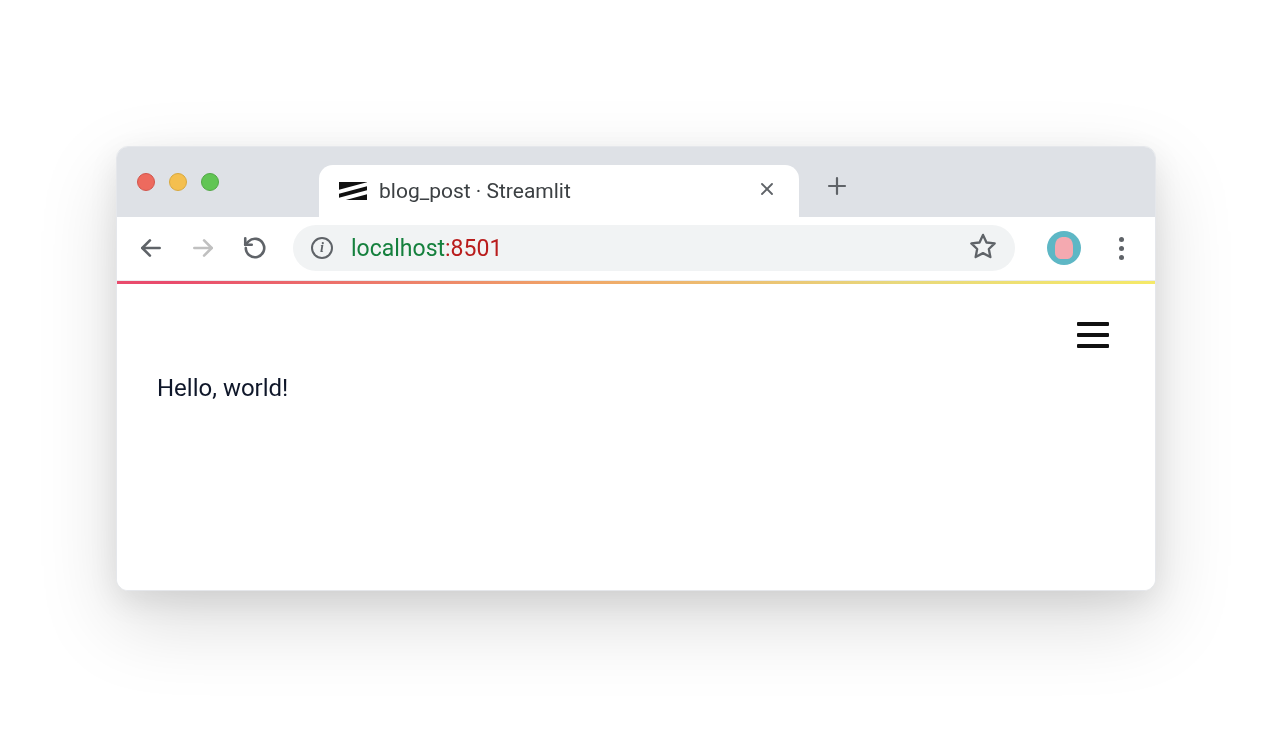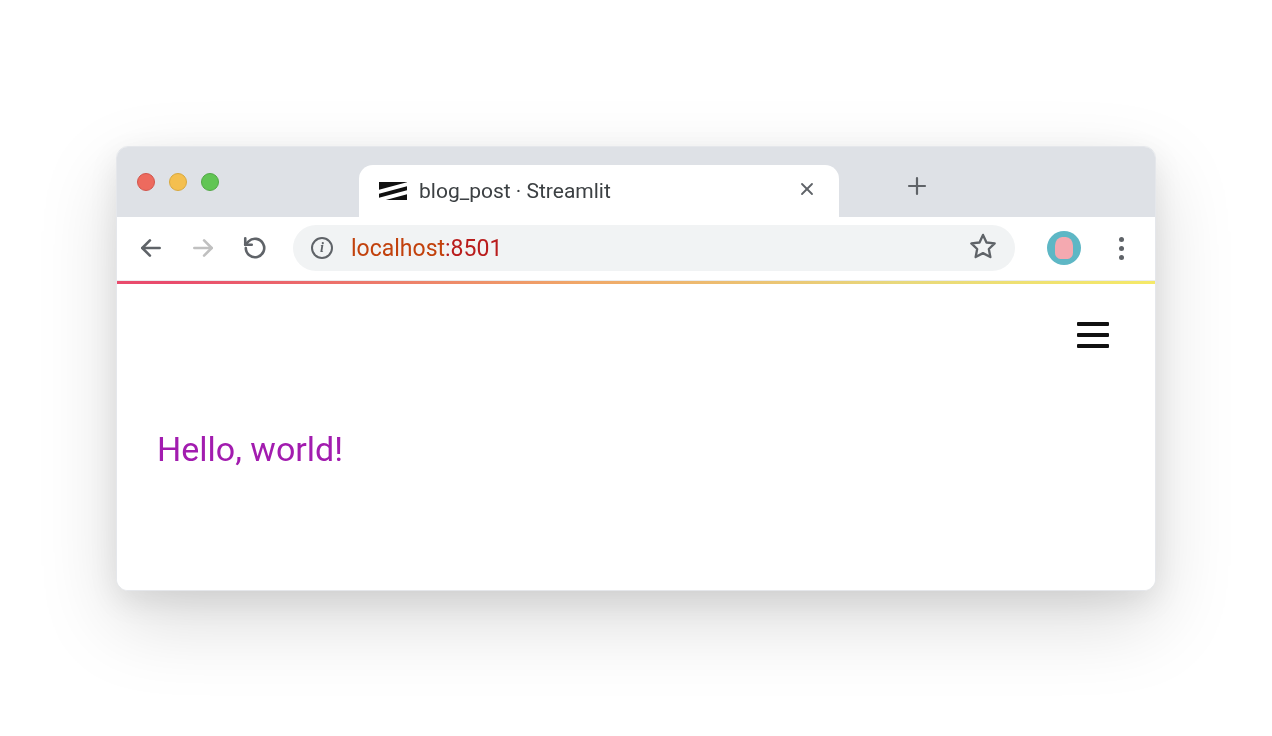--- a/index.html
+++ b/index.html
@@ -24,21 +24,20 @@
       flex-direction: column;
     }
     
     .tab-strip {
       height: 70px;
       background: #dee1e6;
       display: flex;
       align-items: flex-end;
       padding: 0 12px 0 20px;
       position: relative;
-      gap: 40px;
     }
     .traffic-lights {
       display: flex;
       gap: 14px;
       align-items: center;
       margin-bottom: 26px;
       margin-right: 100px;
     }
     .traffic-light {
       width: 18px;
@@ -158,21 +157,21 @@
       justify-content: center;
       font-size: 14px;
       font-weight: bold;
       color: #5f6368;
       margin-right: 18px;
       font-family: Georgia, serif;
       font-style: italic;
     }
     .url-text {
       font-size: 23px;
-      color: #c2410c;
+      color: #15803d;
     }
     .url-port { color: #b91c1c; }
     .star-icon {
       color: #5f6368;
       margin-left: auto;
       cursor: pointer;
     }
     .star-icon svg { width: 28px; height: 28px; }
     .avatar {
       width: 34px;
@@ -234,23 +233,23 @@
       display: flex;
       flex-direction: column;
       gap: 7px;
     }
     .hamburger span {
       height: 4px;
       background: #111;
       border-radius: 1px;
     }
     .hello-text {
-      margin-top: 115px;
-      font-size: 34px;
-      color: #a21caf;
+      margin-top: 60px;
+      font-size: 24px;
+      color: #0f172a;
     }
   </style>
 </head>
 <body>
 
 <div class="browser-window">
 
   <div class="tab-strip">
     <div class="traffic-lights">
       <div class="traffic-light tl-close"></div>

